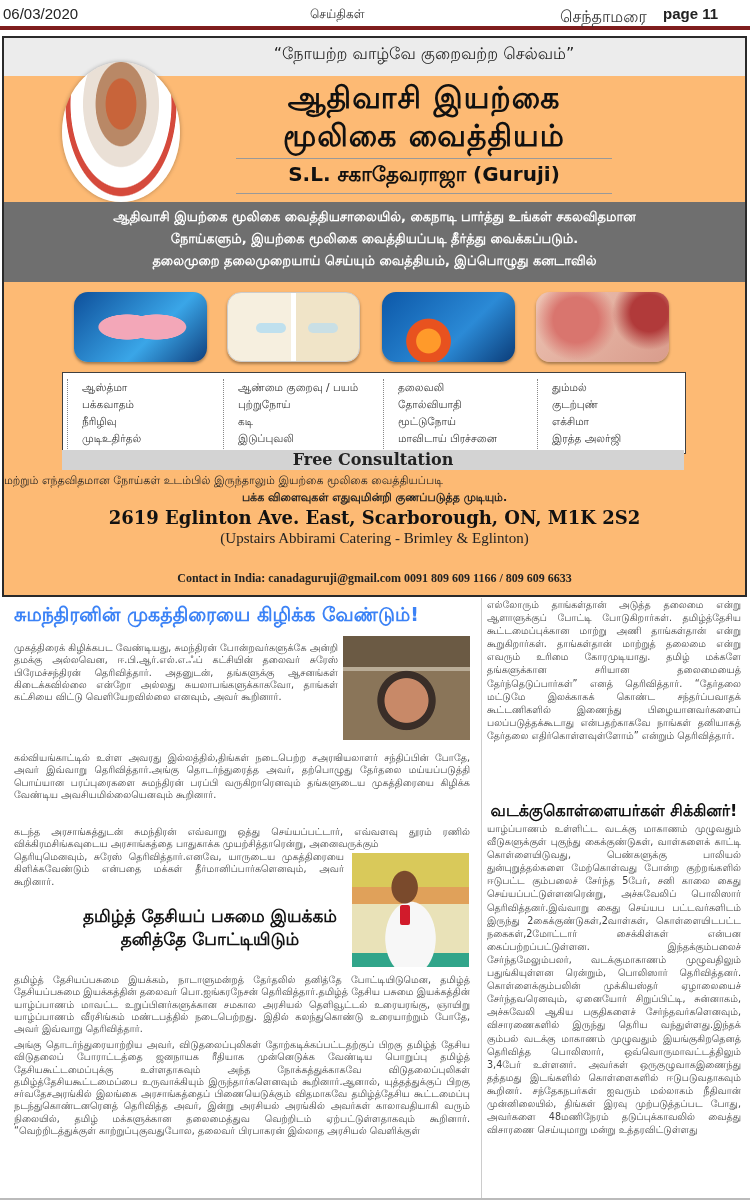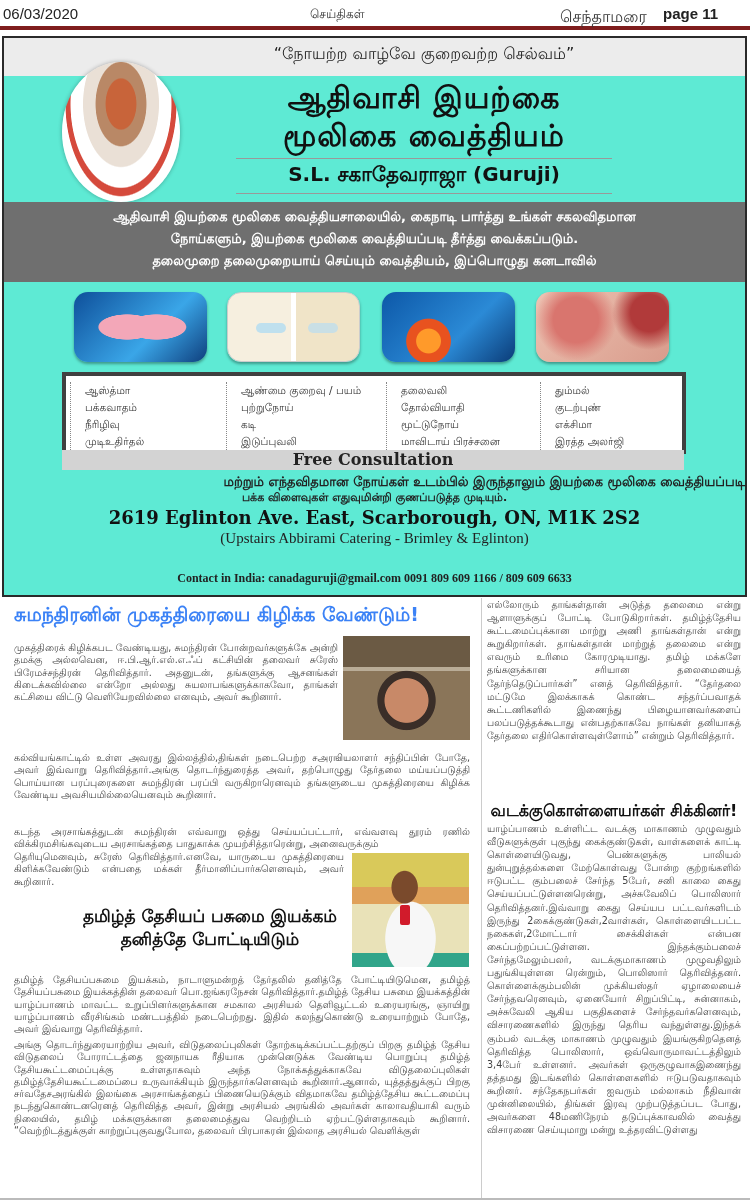--- a/index.html
+++ b/index.html
@@ -7,21 +7,21 @@
   body { font-family: "DejaVu Sans", sans-serif; color: #222; position: relative; }
 
   
   .page-header { position: absolute; left: 0; top: 0; width: 750px; height: 30px; border-bottom: 4px solid #7f1d1d; }
   .page-header .date { position: absolute; left: 3px; top: 5px; font-family: "Liberation Sans", sans-serif; font-size: 15px; color: #222; }
   .page-header .section { position: absolute; left: 310px; top: 7px; font-size: 12px; color: #333; }
   .page-header .paper { position: absolute; left: 560px; top: 7px; font-size: 16px; color: #333; }
   .page-header .pageno { position: absolute; left: 663px; top: 5px; font-family: "Liberation Sans", sans-serif; font-size: 15px; font-weight: bold; color: #222; }
 
   
-  .ad { position: absolute; left: 2px; top: 36px; width: 745px; height: 561px; border: 2px solid #2a2a2a; background: #5eead4; }
+  .ad { position: absolute; left: 2px; top: 36px; width: 745px; height: 561px; border: 2px solid #2a2a2a; background: #fdba74; }
   .ad .top-band { position: absolute; left: 0; top: 0; width: 100%; height: 38px; background: #ececec; }
   .ad .portrait { position: absolute; left: 58px; top: 24px; width: 118px; height: 140px; border-radius: 50%;
      background: radial-gradient(ellipse at 50% 30%, #c8643a 0 18%, #b98866 19% 30%, #eae0d6 31% 45%, #ffffff 46% 60%, #d54a3c 61% 66%, #ffffff 67%);
      box-shadow: 0 0 4px rgba(0,0,0,.3); }
   .ad .slogan { position: absolute; left: 230px; top: 6px; width: 380px; text-align: center; font-size: 16px; color: #222; }
   .ad .title1 { position: absolute; left: 230px; top: 42px; width: 380px; text-align: center; font-size: 30px; font-weight: bold; color: #111; letter-spacing: 1px; }
   .ad .title2 { position: absolute; left: 230px; top: 80px; width: 380px; text-align: center; font-size: 30px; font-weight: bold; color: #111; letter-spacing: 1px; }
   .ad .rule1 { position: absolute; left: 232px; top: 120px; width: 376px; height: 1px; background: #999; }
   .ad .name { position: absolute; left: 232px; top: 124px; width: 376px; text-align: center; font-size: 20px; font-weight: bold; color: #111; }
   .ad .rule2 { position: absolute; left: 232px; top: 155px; width: 376px; height: 1px; background: #999; }
@@ -30,30 +30,30 @@
 
   .ad .img-row { position: absolute; left: 68px; top: 254px; width: 600px; height: 76px; }
   .ad .img-tile { position: absolute; top: 0; width: 133px; height: 70px; border-radius: 14px; box-shadow: 0 2px 3px rgba(0,0,0,.35); overflow: hidden; }
   .ad .img-lungs { left: 2px; background: radial-gradient(ellipse at 40% 50%, #f3a7b8 0 25%, transparent 26%), radial-gradient(ellipse at 62% 50%, #f3a7b8 0 25%, transparent 26%), linear-gradient(135deg, #0e4f9a, #3aa6e8 60%, #0f3f7d); }
   .ad .img-knee { left: 155px; background: linear-gradient(90deg, #f6efdf 0 48%, #fff 48% 52%, #f0e4c8 52%); border: 1px solid #ccc; }
   .ad .img-knee::before { content: ""; position: absolute; left: 28px; top: 30px; width: 30px; height: 10px; border-radius: 5px; background: #bfe0ee; }
   .ad .img-knee::after { content: ""; position: absolute; left: 80px; top: 30px; width: 30px; height: 10px; border-radius: 5px; background: #c9dfe5; }
   .ad .img-hip { left: 310px; background: radial-gradient(circle at 35% 70%, #ff9a2a 0 12%, #e8521f 13% 22%, transparent 23%), linear-gradient(135deg, #0d58a8, #2b8ad6 60%, #0b3c78); }
   .ad .img-skin { left: 464px; background: radial-gradient(circle at 85% 30%, #b13a3a 0 15%, transparent 30%), radial-gradient(circle at 30% 40%, #d9756e 0 22%, transparent 40%), linear-gradient(135deg, #edc3b3, #d99c8c); }
 
-  .ad .conditions { position: absolute; left: 58px; top: 334px; width: 624px; height: 82px; background: #fff; border: 4px solid #404040; }
+  .ad .conditions { position: absolute; left: 58px; top: 334px; width: 624px; height: 82px; background: #fff; border: 1px solid #404040; }
   .ad .cond-col { position: absolute; top: 6px; border-left: 1px dotted #888; padding-left: 14px; font-size: 10.5px; line-height: 17px; color: #333; height: 70px; }
   .ad .cond-col div { white-space: nowrap; }
   .ad .cond-c1 { left: 4px; width: 155px; }
   .ad .cond-c2 { left: 160px; width: 160px; }
   .ad .cond-c3 { left: 320px; width: 160px; }
   .ad .cond-c4 { left: 474px; width: 140px; }
 
   .ad .free-band { position: absolute; left: 58px; top: 412px; width: 622px; height: 20px; background: #d3d3d3; text-align: center; font-family: "DejaVu Serif", serif; font-weight: bold; font-size: 16px; color: #222; line-height: 20px; }
-  .ad .note1 { position: absolute; left: 0; top: 436px; width: 100%; text-align: right; font-size: 13px; font-weight: bold; color: #222; }
+  .ad .note1 { position: absolute; left: 0; top: 436px; width: 100%; text-align: left; font-size: 11px; font-weight: normal; color: #222; }
   .ad .note2 { position: absolute; left: 0; top: 453px; width: 100%; text-align: center; font-size: 11px; font-weight: bold; color: #222; }
   .ad .address { position: absolute; left: 0; top: 469px; width: 100%; text-align: center; font-family: "DejaVu Serif", serif; font-size: 18px; font-weight: bold; color: #111; }
   .ad .address-sub { position: absolute; left: 0; top: 492px; width: 100%; text-align: center; font-family: "Liberation Serif", serif; font-size: 15px; color: #222; }
   .ad .call { position: absolute; left: 0; top: 509px; width: 100%; text-align: center; font-family: "DejaVu Serif", serif; font-size: 19px; font-weight: bold; color: #111; }
   .ad .india { position: absolute; left: 0; top: 533px; width: 100%; text-align: center; font-family: "Liberation Serif", serif; font-size: 12px; font-weight: bold; color: #222; }
 
   
   .col-divider { position: absolute; left: 481px; top: 598px; width: 1px; height: 602px; background: #ccc; }
   .article-text { font-size: 9.6px; line-height: 12.3px; color: #444; text-align: justify; }
 

